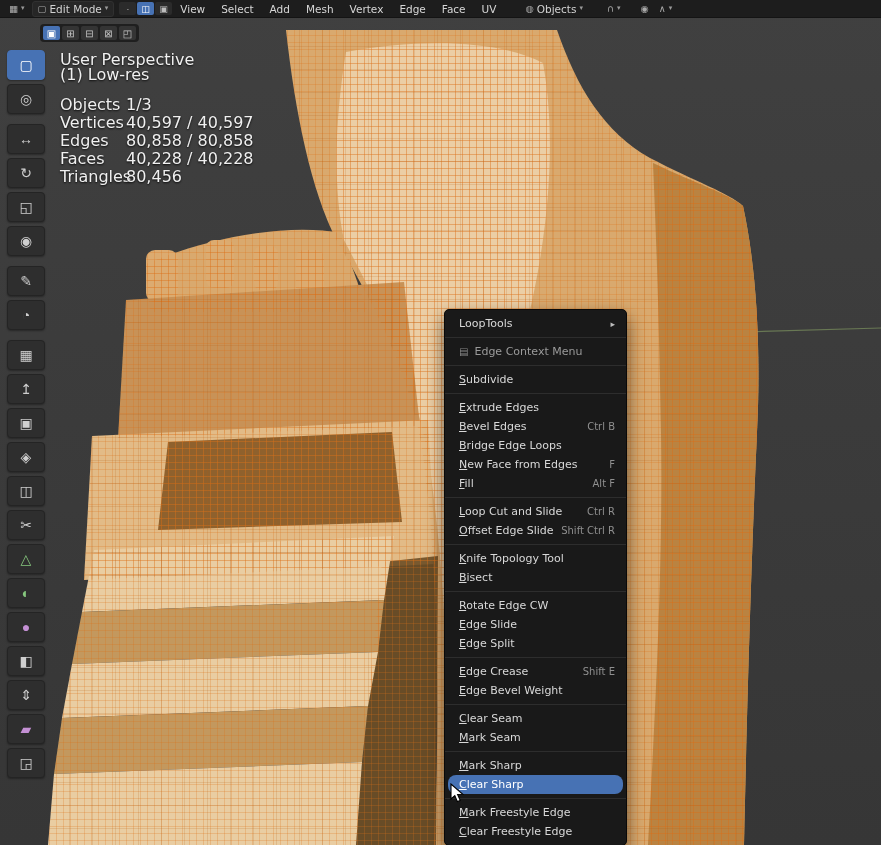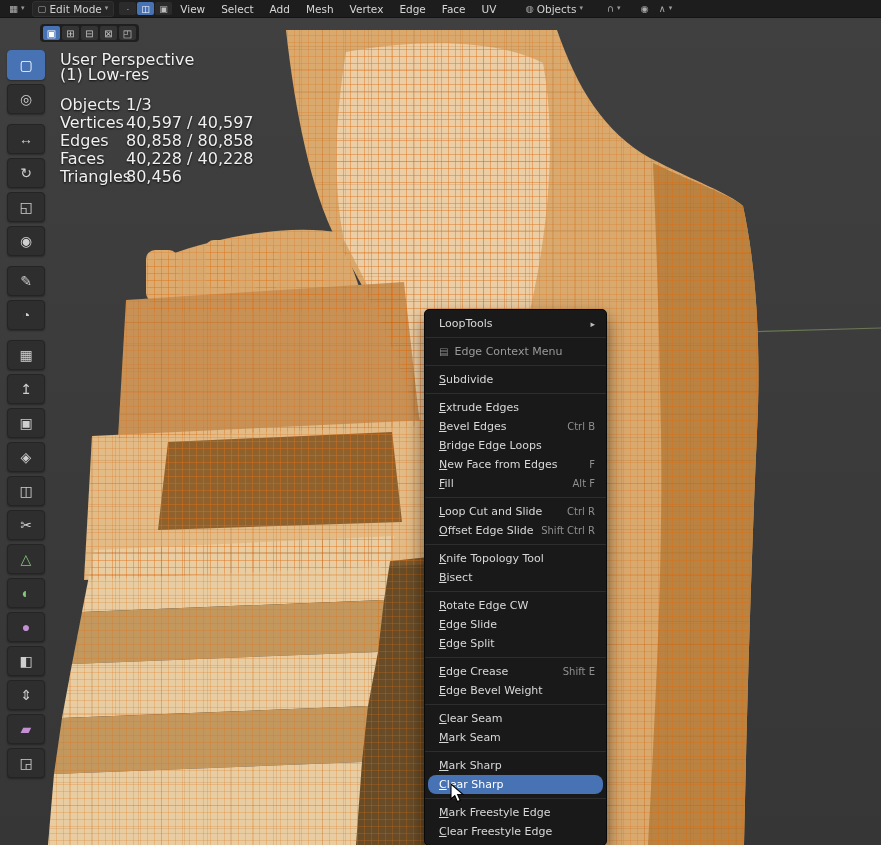--- a/index.html
+++ b/index.html
@@ -47,21 +47,21 @@
   .tint-purple{color:#c490d4;}
 
   
   .overlay{position:absolute;left:60px;top:52px;z-index:15;color:#f0f0f0;font-size:16px;
            text-shadow:0 1px 2px rgba(0,0,0,.85);line-height:15px;}
   .stats{margin-top:14px;}
   .stats-row{display:flex;line-height:18px;}
   .stats-label{width:66px;}
 
   
-  .cmenu{position:absolute;left:424px;top:309px;width:181px;background:#191919;border:1px solid #090909;
+  .cmenu{position:absolute;left:444px;top:309px;width:181px;background:#191919;border:1px solid #090909;
          border-radius:5px;padding:4px 0;z-index:40;font-size:11px;color:#d8d8d8;
          box-shadow:0 8px 18px rgba(0,0,0,.55);}
   .ci{height:19px;display:flex;align-items:center;padding:0 11px 0 14px;gap:6px;}
   .ci .label{flex:1;white-space:nowrap;overflow:hidden;}
   .ci .label.acc::first-letter{text-decoration:underline;}
   .ci .shortcut{color:#8f8f8f;font-size:10px;}
   .ci .submenu-arrow{color:#bdbdbd;font-size:9px;}
   .ci.hdr{color:#9a9a9a;}
   .ci.hdr .micon{color:#8a8a8a;font-size:10px;}
   .ci.highlight{background:#4772b4;color:#fff;margin:0 3px;padding:0 8px 0 11px;border-radius:8px;}

